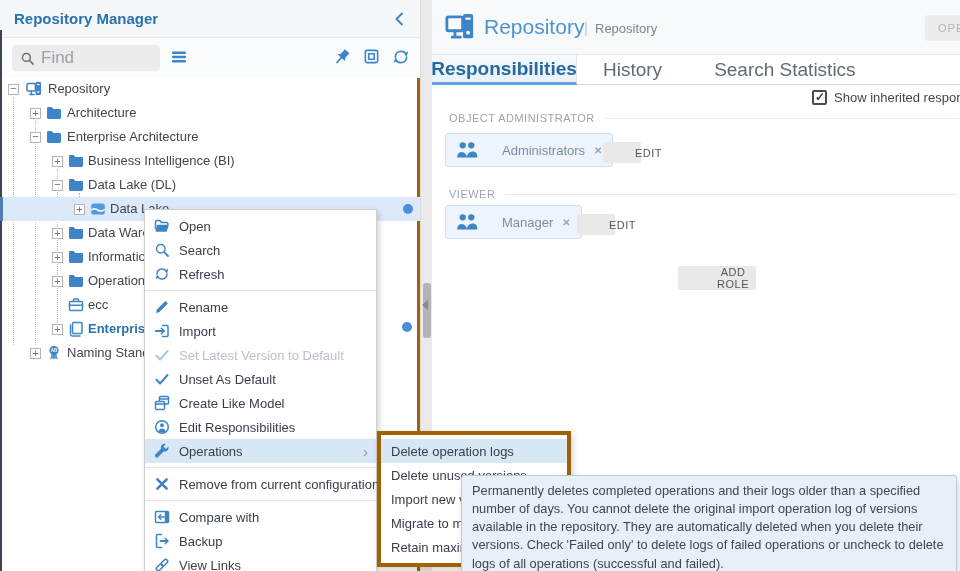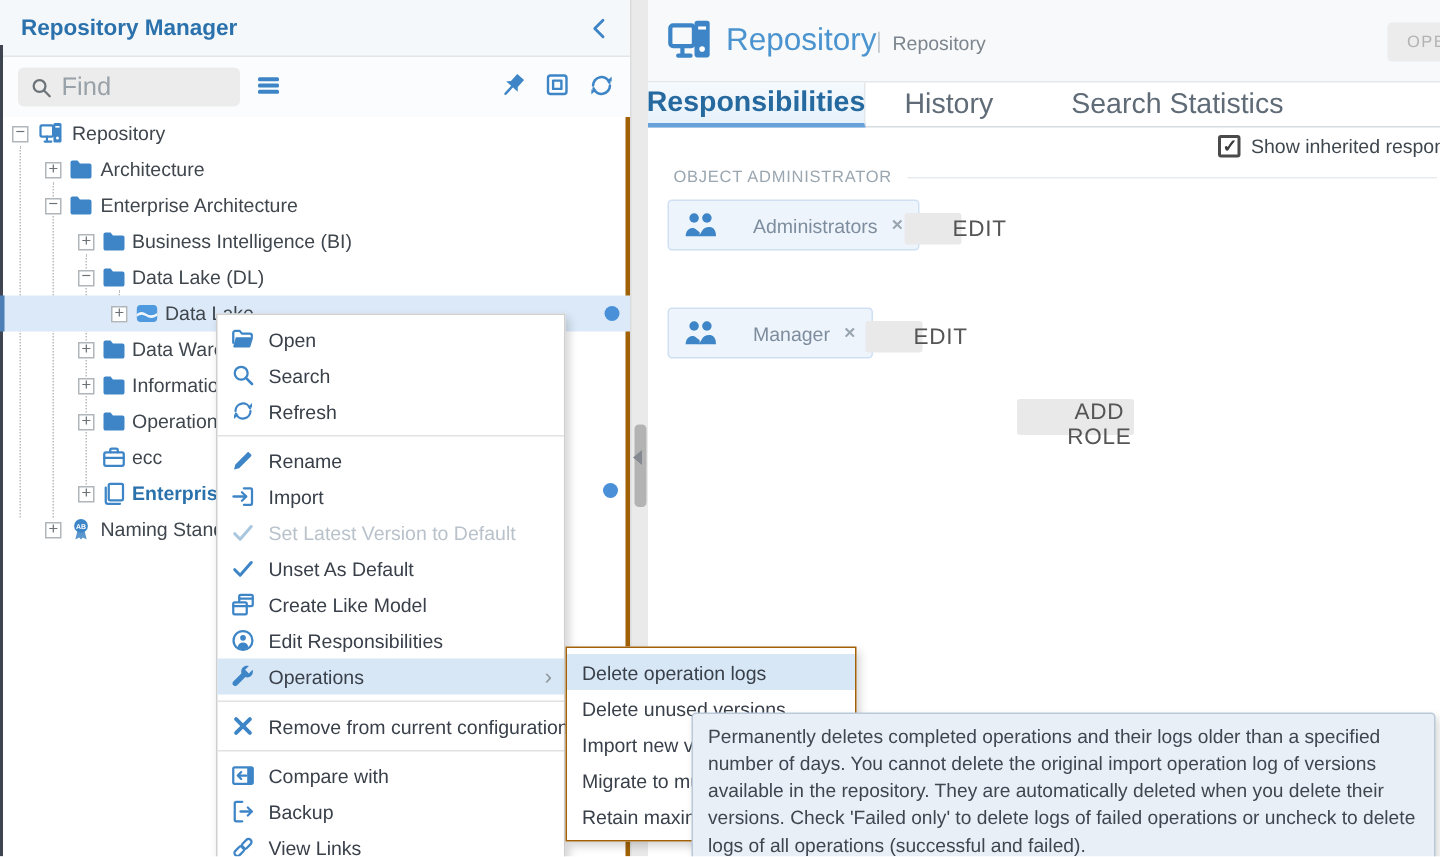--- a/index.html
+++ b/index.html
@@ -52,33 +52,33 @@
   #chk-box { width:15px; height:15px; border:2px solid #4a4a4a; border-radius:2px; position:relative; }
   #chk-box::after { content:"\2713"; position:absolute; left:1px; top:-2px; font-size:12px; color:#3a3a3a; font-weight:bold; }
   #chk-label { margin-left:7px; font-size:13px; color:#3f474e; white-space:nowrap; }
   .sec-head { position:absolute; left:17px; right:2px; display:flex; align-items:center; }
   .sec-label { font-size:11px; color:#9aa6b0; letter-spacing:.5px; white-space:nowrap; }
   .sec-line { flex:1; height:1px; background:#e8ebee; margin-left:10px; }
   .chip { position:absolute; height:34px; background:#edf4fc; border:1px solid #cfe0f2; border-radius:3px; display:flex; align-items:center; padding:0 10px; }
   .chip-label { font-size:13px; color:#7e8d9d; margin-left:24px; white-space:nowrap; }
   .chip-x { margin-left:9px; font-size:10px; color:#98a4ae; font-weight:bold; }
   .chip-x::after { content:"\2715"; }
-  .gray-btn { position:absolute; background:#e9e9e9; border:none; border-radius:2px; color:#555; font-size:15px; letter-spacing:.5px; font-family:"Liberation Sans",sans-serif;padding-left:32px; }
+  .gray-btn { position:absolute; background:#e9e9e9; border:none; border-radius:2px; color:#555; font-size:11px; letter-spacing:.5px; font-family:"Liberation Sans",sans-serif;padding-left:32px; }
 
   
   #context-menu { position:absolute; left:144px; top:209px; width:233px; background:#fff; border:1px solid #cfcfcf; box-shadow:2px 3px 6px rgba(0,0,0,.18); padding:4px 0; z-index:30; }
   .mrow { height:24px; display:flex; align-items:center; padding-left:9px; font-size:13px; color:#39404a; white-space:nowrap; }
   .mrow .mic { width:16px; height:16px; margin-right:9px; flex:none; }
   .mrow.disabled { color:#b9c2cb; }
   .mrow.highlighted { background:#d8e7f6; }
   .msep { border-top:1px solid #e2e2e2; margin:4px 0; }
   .chev { margin-left:auto; padding-right:8px; color:#8f979e; font-size:15px; line-height:1; }
 
   
-  #submenu { position:absolute; left:377px; top:431px; width:194px; background:#fff; border:1px solid #a16207; box-shadow:2px 3px 6px rgba(0,0,0,.18); padding:4px 0; z-index:35; }
+  #submenu { position:absolute; left:377px; top:431px; width:194px; background:#fff; border:4px solid #a16207; box-shadow:2px 3px 6px rgba(0,0,0,.18); padding:4px 0; z-index:35; }
   .srow { height:24px; display:flex; align-items:center; padding:0 10px; font-size:13px; color:#39404a; white-space:nowrap; overflow:hidden; }
   .srow.highlighted { background:#d8e7f6; }
 
   
   #tooltip { position:absolute; left:461px; top:475px; width:496px; background:#e9eff6; border:1px solid #b9c9d9; border-radius:3px; box-shadow:2px 3px 6px rgba(0,0,0,.15); padding:6px 10px; font-size:12.8px; line-height:1.42; color:#3f4650; z-index:40; }
 
   svg { display:block; }
   .st { stroke:#3d85c6; fill:none; stroke-width:1.5; stroke-linecap:round; stroke-linejoin:round; }
   .fl { fill:#3d85c6; }
   .stg { stroke:#6b7278; fill:none; stroke-width:1.6; stroke-linecap:round; }
@@ -324,20 +324,24 @@
               <path d="M.8 11.4 c0-3.6 3.4-4.6 4.8-3.5 l2 1.6 v1.9 Z"></path>
               <path d="M7.2 11.4 l1.6-2.6 c.8-1.8 4.2-2.5 5.7-.9 .7.8 1 2 1 3.5 Z"></path>
             </g>
           </svg>
       </span>
       <span class="chip-label">Administrators</span>
       <span class="chip-x"></span>
     </div>
     <button class="gray-btn" style="left:171px; top:142px; width:38px; height:21px">EDIT</button>
 
+    <div class="sec-head" style="top:188px">
+      <span class="sec-label">VIEWER</span>
+      <span class="sec-line"></span>
+    </div>
     <div class="chip" style="left:13px; top:205px">
       <span>
         <svg width="22" height="18" viewBox="0 0 16 12">
             <g fill="#3d85c6">
               <circle cx="4.9" cy="2.6" r="2.3"></circle>
               <circle cx="11.1" cy="2.6" r="2.3"></circle>
               <path d="M.8 11.4 c0-3.6 3.4-4.6 4.8-3.5 l2 1.6 v1.9 Z"></path>
               <path d="M7.2 11.4 l1.6-2.6 c.8-1.8 4.2-2.5 5.7-.9 .7.8 1 2 1 3.5 Z"></path>
             </g>
           </svg>

